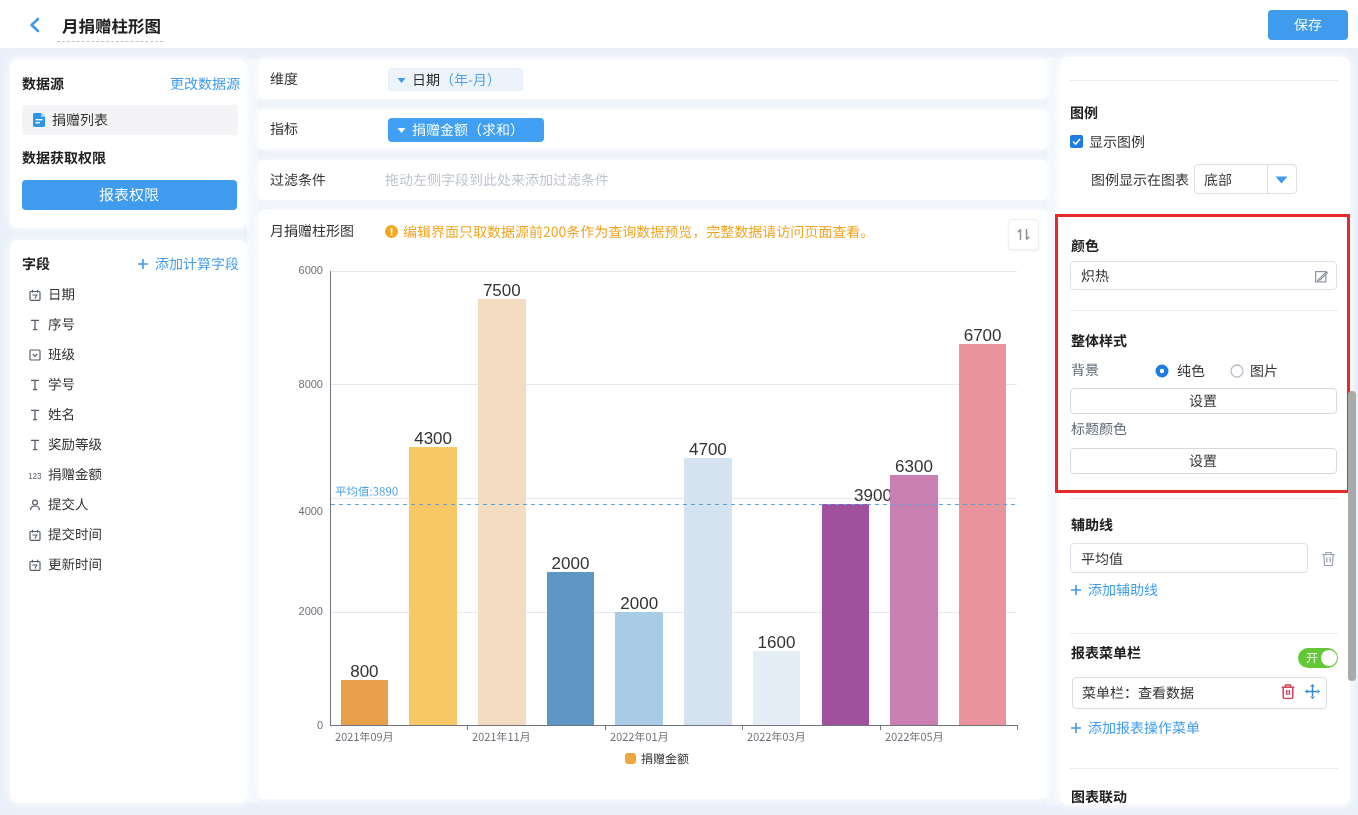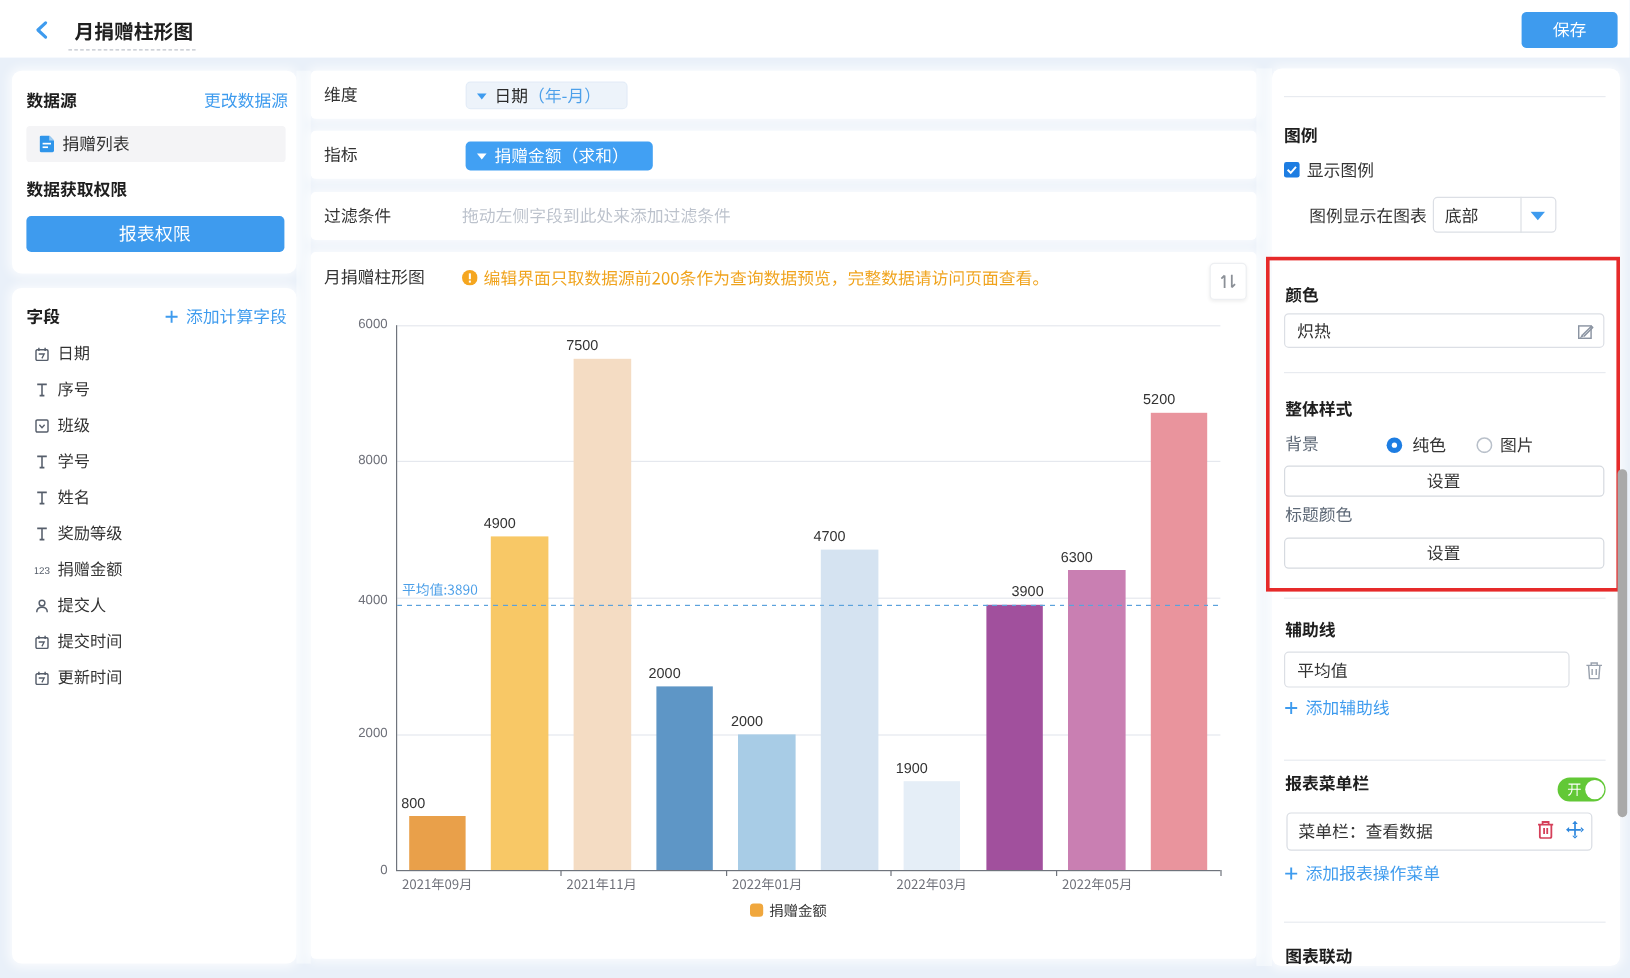--- a/index.html
+++ b/index.html
@@ -1,17 +1,17 @@
 <!DOCTYPE html>
 <html><head><meta charset="utf-8"><style>
 *{margin:0;padding:0;box-sizing:border-box}
 html,body{width:1358px;height:815px;overflow:hidden;background:#e9f0f9;font-family:"Liberation Sans",sans-serif}
 .abs{position:absolute}
 .card{position:absolute;background:#fff;border-radius:8px;box-shadow:0 0 9px 2px rgba(255,255,255,0.8)}
-.num{position:absolute;font-size:12px;color:#333;text-align:left}
+.num{position:absolute;font-size:17px;color:#333;text-align:center}
 .ax{position:absolute;font-size:11px;color:#6e7079}
 </style></head><body>
 <div class="abs" style="left:0;top:0;width:1358px;height:48px;background:#fff"></div>
 <svg class="abs" style="left:27px;top:17px" width="16" height="16" viewBox="0 0 16 16">
     <path d="M11 2 L4.6 8 L11 14" stroke="#3e9bee" stroke-width="2.6" fill="none" stroke-linecap="round" stroke-linejoin="round"></path>
   </svg>
 <svg style="position:absolute;left:62.0px;top:9.5px" width="99.0" height="33" viewBox="0 -22.4 99.0 33">
     <path d="M3.1 -13.2V-7.8C3.1 -5.3 2.9 -2.1 0.3 0C0.8 0.3 1.6 1.1 1.9 1.5C3.4 0.2 4.3 -1.6 4.7 -3.5H11.8V-1.1C11.8 -0.7 11.6 -0.6 11.3 -0.6C10.9 -0.6 9.5 -0.6 8.3 -0.6C8.6 -0.1 9 0.9 9.2 1.4C10.9 1.4 12 1.4 12.8 1.1C13.6 0.7 13.9 0.1 13.9 -1V-13.2ZM5.1 -11.3H11.8V-9.3H5.1ZM5.1 -7.4H11.8V-5.4H5C5.1 -6.1 5.1 -6.8 5.1 -7.4Z M25.8 -11.9H29.5V-10.4H25.8ZM24 -13.5V-8.8H31.4V-13.5ZM25.4 -3.9H29.9V-3H25.4ZM25.4 -5.5V-6.4H29.9V-5.5ZM23.4 -8V1.5H25.4V-1.4H29.9V-0.6C29.9 -0.4 29.8 -0.3 29.6 -0.3C29.4 -0.3 28.6 -0.3 28 -0.3C28.2 0.2 28.5 0.9 28.6 1.5C29.7 1.5 30.6 1.5 31.2 1.2C31.8 0.9 31.9 0.4 31.9 -0.6V-8ZM19.3 -14V-10.9H17.2V-9H19.3V-6.1C18.4 -5.9 17.6 -5.8 17 -5.6L17.5 -3.7L19.3 -4.2V-0.7C19.3 -0.4 19.2 -0.3 18.9 -0.3C18.7 -0.3 18 -0.3 17.4 -0.4C17.6 0.1 17.9 0.9 17.9 1.4C19.1 1.4 19.9 1.4 20.4 1.1C21 0.8 21.2 0.3 21.2 -0.7V-4.7L23.1 -5.2L22.9 -7L21.2 -6.6V-9H23.1V-10.9H21.2V-14Z M36.2 -11.1V-6.2C36.2 -4.1 36 -1.3 33.6 0.2C33.9 0.4 34.3 0.9 34.5 1.3C37.2 -0.6 37.6 -3.7 37.6 -6.2V-11.1ZM37.1 -2C37.8 -1.1 38.6 0.1 39 0.9L40.2 -0C39.8 -0.8 38.9 -2 38.2 -2.8ZM34.2 -13.4V-2.9H35.5V-11.8H38.3V-3H39.8V-13.4ZM42.5 -1.5H46V-0.7H42.5ZM42.5 -2.9V-3.8H46V-2.9ZM40.2 -11.8V-5.8H48.3V-11.8H46.7L48 -13.5L46.1 -14.1C45.8 -13.4 45.3 -12.5 44.9 -11.8H42.9L43.7 -12.1C43.5 -12.6 43 -13.4 42.6 -14L41 -13.5C41.3 -13 41.7 -12.3 41.9 -11.8ZM40.9 -5.2V1.4H42.5V0.8H46V1.3H47.7V-5.2ZM41.8 -10.4H43.6V-7.2H41.8V-9.6C42.1 -8.8 42.4 -8 42.5 -7.4L43.5 -7.7C43.4 -8.3 43 -9.3 42.7 -10.1L41.8 -9.8ZM45.5 -10.1C45.4 -9.4 45.1 -8.4 44.8 -7.7L45.8 -7.4C46.1 -8 46.4 -8.8 46.7 -9.6V-7.2H44.8V-10.4H46.7V-9.8Z M52.4 -14V-10.9H50.2V-9.1H52.3C51.8 -7.1 50.9 -4.8 49.9 -3.5C50.2 -3 50.7 -2.1 50.8 -1.5C51.4 -2.3 51.9 -3.5 52.4 -4.9V1.5H54.3V-6C54.7 -5.2 55 -4.5 55.2 -3.9L56.4 -5.3C56.1 -5.8 54.8 -7.7 54.3 -8.4V-9.1H56V-10.9H54.3V-14ZM59.2 -13.4C59.6 -12.7 60.1 -11.6 60.3 -10.9H56.4V-9.1H59.9V-6.1H56.7V-4.3H59.9V-0.8H55.8V1H65.5V-0.8H62V-4.3H65V-6.1H62V-9.1H65.2V-10.9H60.6L62.2 -11.5C62 -12.2 61.4 -13.2 61 -14Z M79.6 -13.8C78.6 -12.4 76.8 -11.1 75.3 -10.3C75.8 -10 76.4 -9.4 76.7 -8.9C78.4 -9.9 80.2 -11.4 81.4 -13ZM79.9 -9.2C78.9 -7.8 77.1 -6.4 75.5 -5.6C76 -5.2 76.6 -4.6 76.9 -4.2C78.6 -5.2 80.5 -6.8 81.7 -8.5ZM80.2 -4.8C79.1 -2.8 76.9 -1.1 74.7 -0.2C75.2 0.3 75.8 0.9 76.1 1.4C78.5 0.2 80.7 -1.7 82.1 -4.1ZM72.2 -11.2V-7.7H70.3V-11.2ZM66.5 -7.7V-5.8H68.4C68.3 -3.6 67.9 -1.5 66.3 0.2C66.8 0.5 67.5 1.2 67.8 1.6C69.7 -0.4 70.2 -3.1 70.3 -5.8H72.2V1.5H74.1V-5.8H75.7V-7.7H74.1V-11.2H75.5V-13.1H66.8V-11.2H68.4V-7.7Z M83.7 -13.4V1.5H85.6V0.9H95.8V1.5H97.8V-13.4ZM86.9 -2.3C89.1 -2 91.8 -1.4 93.5 -0.8H85.6V-5.8C85.9 -5.4 86.2 -4.8 86.3 -4.4C87.2 -4.6 88.1 -4.9 89 -5.3L88.4 -4.4C89.8 -4.1 91.5 -3.5 92.5 -3.1L93.3 -4.3C92.4 -4.7 90.8 -5.2 89.5 -5.5C90 -5.7 90.4 -5.9 90.8 -6.1C92.1 -5.4 93.5 -5 95 -4.6C95.2 -5 95.5 -5.5 95.8 -5.9V-0.8H93.7L94.5 -2.2C92.8 -2.7 90 -3.3 87.8 -3.6ZM89.2 -11.6C88.4 -10.4 87 -9.2 85.7 -8.5C86 -8.2 86.7 -7.6 87 -7.3C87.3 -7.5 87.6 -7.8 88 -8C88.3 -7.7 88.7 -7.4 89.1 -7.1C88 -6.6 86.8 -6.3 85.6 -6.1V-11.6ZM89.3 -11.6H95.8V-6.1C94.7 -6.4 93.6 -6.7 92.5 -7.1C93.6 -7.8 94.6 -8.7 95.3 -9.8L94.2 -10.4L93.9 -10.3H90.3C90.5 -10.6 90.7 -10.9 90.8 -11.1ZM90.8 -7.9C90.2 -8.2 89.7 -8.5 89.2 -8.9H92.4C91.9 -8.5 91.4 -8.2 90.8 -7.9Z" fill="#1f1f1f"></path>
   </svg>
 <div class="abs" style="left:57px;top:41px;width:106px;border-bottom:1px dashed #bfc4cc"></div>
@@ -177,43 +177,43 @@
 <div class="abs" style="left:331px;top:270.5px;width:686px;height:1px;background:#e5e8ee"></div>
 <div class="abs" style="left:330px;top:270.5px;width:1px;height:454.8px;background:#6f747c"></div>
 <div class="abs" style="left:330px;top:725.3px;width:687px;height:1px;background:#6f747c"></div>
 <div class="abs" style="left:467.4px;top:725.3px;width:1px;height:5px;background:#6f747c"></div>
 <div class="abs" style="left:604.8px;top:725.3px;width:1px;height:5px;background:#6f747c"></div>
 <div class="abs" style="left:742.2px;top:725.3px;width:1px;height:5px;background:#6f747c"></div>
 <div class="abs" style="left:879.6px;top:725.3px;width:1px;height:5px;background:#6f747c"></div>
 <div class="abs" style="left:1017.0px;top:725.3px;width:1px;height:5px;background:#6f747c"></div>
 <div class="ax" style="right:1035px;top:718.8px">0</div>
 <div class="ax" style="right:1035px;top:605.1px">2000</div>
-<div class="ax" style="right:1035px;top:494px">4000</div>
+<div class="ax" style="right:1035px;top:505px">4000</div>
 <div class="ax" style="right:1035px;top:377.7px">8000</div>
 <div class="ax" style="right:1035px;top:264.0px">6000</div>
 <div class="abs" style="left:340.6px;top:679.8px;width:47.5px;height:45.5px;background:#e9a04a"></div>
 <div class="num" style="left:334.4px;top:661.8px;width:60px">800</div>
 <div class="abs" style="left:409.3px;top:446.7px;width:47.5px;height:278.6px;background:#f8c866"></div>
-<div class="num" style="left:403.1px;top:428.7px;width:60px">4900</div>
+<div class="num" style="left:403.1px;top:428.7px;width:60px">4300</div>
 <div class="abs" style="left:478.0px;top:298.9px;width:47.5px;height:426.4px;background:#f4dcc3"></div>
 <div class="num" style="left:471.8px;top:280.9px;width:60px">7500</div>
 <div class="abs" style="left:546.7px;top:571.8px;width:47.5px;height:153.5px;background:#5e96c6"></div>
 <div class="num" style="left:540.5px;top:553.8px;width:60px">2000</div>
 <div class="abs" style="left:615.4px;top:611.6px;width:47.5px;height:113.7px;background:#a8cce6"></div>
 <div class="num" style="left:609.2px;top:593.6px;width:60px">2000</div>
 <div class="abs" style="left:684.1px;top:458.1px;width:47.5px;height:267.2px;background:#d5e3f1"></div>
 <div class="num" style="left:677.9px;top:440.1px;width:60px">4700</div>
 <div class="abs" style="left:752.8px;top:651.4px;width:47.5px;height:73.9px;background:#e5eef7"></div>
-<div class="num" style="left:746.5px;top:633.4px;width:60px">1900</div>
+<div class="num" style="left:746.5px;top:633.4px;width:60px">1600</div>
 <div class="abs" style="left:821.5px;top:503.6px;width:47.5px;height:221.7px;background:#a1509d"></div>
 <div class="num" style="left:843px;top:485.6px;width:60px">3900</div>
 <div class="abs" style="left:890.2px;top:475.2px;width:47.5px;height:250.1px;background:#c97fb2"></div>
 <div class="num" style="left:884.0px;top:457.2px;width:60px">6300</div>
 <div class="abs" style="left:958.9px;top:344.4px;width:47.5px;height:380.9px;background:#e9949d"></div>
-<div class="num" style="left:952.6px;top:326.4px;width:60px">5200</div>
+<div class="num" style="left:952.6px;top:326.4px;width:60px">6700</div>
 <div class="abs" style="left:331px;top:504.2px;width:686px;height:1px;background:repeating-linear-gradient(90deg,#5ba2dc 0 4px,transparent 4px 8px)"></div>
 <svg style="position:absolute;left:335.0px;top:479.5px" width="63.2" height="23" viewBox="0 -15.6 63.2 23">
     <path d="M2 -7.2C2.4 -6.4 2.9 -5.3 3.1 -4.6L3.9 -4.9C3.7 -5.5 3.2 -6.6 2.8 -7.5ZM8.7 -7.5C8.4 -6.7 7.9 -5.5 7.4 -4.8L8.2 -4.6C8.6 -5.2 9.2 -6.3 9.6 -7.3ZM0.6 -4V-3.1H5.3V0.9H6.2V-3.1H10.9V-4H6.2V-8H10.3V-8.9H1.2V-8H5.3V-4Z M17.1 -5.3C17.8 -4.7 18.7 -3.9 19.1 -3.4L19.7 -4C19.2 -4.5 18.3 -5.2 17.6 -5.8ZM16.1 -1.4 16.5 -0.6C17.7 -1.2 19.3 -2.1 20.7 -2.9L20.5 -3.6C19 -2.8 17.2 -1.9 16.1 -1.4ZM18.1 -9.7C17.5 -8.2 16.6 -6.7 15.6 -5.8C15.8 -5.6 16.1 -5.2 16.2 -5.1C16.7 -5.6 17.2 -6.3 17.7 -7H21.4C21.2 -2.3 21.1 -0.4 20.7 -0C20.6 0.1 20.4 0.1 20.2 0.1C19.9 0.1 19.2 0.1 18.3 0.1C18.5 0.3 18.6 0.6 18.6 0.9C19.3 0.9 20.1 0.9 20.5 0.9C20.9 0.9 21.2 0.8 21.4 0.4C21.9 -0.1 22 -2 22.2 -7.4C22.2 -7.5 22.2 -7.8 22.2 -7.8H18.1C18.4 -8.3 18.6 -8.9 18.8 -9.4ZM11.9 -1.4 12.2 -0.5C13.3 -1.1 14.7 -1.8 16.1 -2.5L15.9 -3.3L14.3 -2.5V-6.1H15.7V-6.9H14.3V-9.5H13.4V-6.9H12V-6.1H13.4V-2.1C12.9 -1.8 12.3 -1.6 11.9 -1.4Z M29.9 -9.7C29.9 -9.3 29.8 -8.9 29.7 -8.5H26.8V-7.7H29.6C29.5 -7.3 29.5 -7 29.4 -6.6H27.4V-0.2H26.3V0.6H34V-0.2H33V-6.6H30.2C30.3 -7 30.3 -7.3 30.4 -7.7H33.7V-8.5H30.6L30.8 -9.6ZM28.2 -0.2V-1.1H32.2V-0.2ZM28.2 -4.4H32.2V-3.4H28.2ZM28.2 -5V-6H32.2V-5ZM28.2 -2.7H32.2V-1.7H28.2ZM26 -9.6C25.4 -7.9 24.4 -6.2 23.4 -5.1C23.5 -4.9 23.8 -4.4 23.9 -4.2C24.2 -4.6 24.5 -5 24.8 -5.5V0.9H25.6V-6.8C26.1 -7.6 26.5 -8.5 26.8 -9.4Z M36.1 -4.5C36.5 -4.5 36.9 -4.8 36.9 -5.3C36.9 -5.8 36.5 -6.1 36.1 -6.1C35.7 -6.1 35.3 -5.8 35.3 -5.3C35.3 -4.8 35.7 -4.5 36.1 -4.5ZM36.1 0.1C36.5 0.1 36.9 -0.2 36.9 -0.6C36.9 -1.1 36.5 -1.4 36.1 -1.4C35.7 -1.4 35.3 -1.1 35.3 -0.6C35.3 -0.2 35.7 0.1 36.1 0.1Z M40.7 0.1C42.2 0.1 43.4 -0.7 43.4 -2.3C43.4 -3.4 42.6 -4.2 41.7 -4.4V-4.5C42.6 -4.8 43.1 -5.5 43.1 -6.5C43.1 -7.8 42.1 -8.6 40.7 -8.6C39.7 -8.6 39 -8.2 38.3 -7.6L38.9 -6.9C39.4 -7.4 40 -7.7 40.7 -7.7C41.5 -7.7 42.1 -7.2 42.1 -6.4C42.1 -5.5 41.5 -4.8 39.7 -4.8V-4C41.7 -4 42.4 -3.3 42.4 -2.3C42.4 -1.3 41.7 -0.7 40.7 -0.7C39.7 -0.7 39.1 -1.2 38.6 -1.7L38 -1C38.6 -0.4 39.4 0.1 40.7 0.1Z M47.3 0.1C48.9 0.1 49.9 -0.8 49.9 -2C49.9 -3.2 49.3 -3.8 48.5 -4.2V-4.3C49 -4.7 49.6 -5.5 49.6 -6.3C49.6 -7.6 48.8 -8.6 47.3 -8.6C46 -8.6 45 -7.7 45 -6.4C45 -5.5 45.5 -4.9 46.1 -4.5V-4.4C45.4 -4 44.6 -3.2 44.6 -2.1C44.6 -0.8 45.7 0.1 47.3 0.1ZM47.9 -4.6C46.9 -5 46 -5.4 46 -6.4C46 -7.2 46.5 -7.8 47.3 -7.8C48.2 -7.8 48.7 -7.1 48.7 -6.3C48.7 -5.7 48.4 -5.1 47.9 -4.6ZM47.3 -0.6C46.3 -0.6 45.5 -1.3 45.5 -2.2C45.5 -3 46 -3.7 46.7 -4.1C47.9 -3.6 48.9 -3.2 48.9 -2.1C48.9 -1.2 48.3 -0.6 47.3 -0.6Z M53.2 0.1C54.7 0.1 56.2 -1.2 56.2 -4.6C56.2 -7.3 55 -8.6 53.4 -8.6C52.1 -8.6 51 -7.5 51 -5.8C51 -4.1 51.9 -3.2 53.3 -3.2C54 -3.2 54.7 -3.6 55.2 -4.2C55.2 -1.6 54.2 -0.7 53.1 -0.7C52.6 -0.7 52.1 -1 51.7 -1.4L51.1 -0.7C51.6 -0.2 52.2 0.1 53.2 0.1ZM55.2 -5.1C54.7 -4.3 54 -4 53.5 -4C52.5 -4 52 -4.7 52 -5.8C52 -7 52.6 -7.8 53.4 -7.8C54.5 -7.8 55.1 -6.8 55.2 -5.1Z M60 0.1C61.6 0.1 62.7 -1.3 62.7 -4.2C62.7 -7.2 61.6 -8.6 60 -8.6C58.4 -8.6 57.4 -7.2 57.4 -4.2C57.4 -1.3 58.4 0.1 60 0.1ZM60 -0.7C59.1 -0.7 58.4 -1.8 58.4 -4.2C58.4 -6.7 59.1 -7.8 60 -7.8C61 -7.8 61.7 -6.7 61.7 -4.2C61.7 -1.8 61 -0.7 60 -0.7Z" fill="#4a9ee8"></path>
   </svg>
 <svg style="position:absolute;left:335.0px;top:725.5px" width="58.6" height="22" viewBox="0 -14.9 58.6 22">
     <path d="M0.5 0H5.6V-0.9H3.3C2.9 -0.9 2.4 -0.8 2 -0.8C3.9 -2.6 5.2 -4.2 5.2 -5.8C5.2 -7.3 4.3 -8.2 2.8 -8.2C1.8 -8.2 1.1 -7.7 0.4 -7L1 -6.5C1.5 -7 2 -7.4 2.7 -7.4C3.7 -7.4 4.2 -6.7 4.2 -5.8C4.2 -4.4 3 -2.8 0.5 -0.6Z M9.2 0.1C10.7 0.1 11.7 -1.2 11.7 -4.1C11.7 -6.9 10.7 -8.2 9.2 -8.2C7.6 -8.2 6.7 -6.9 6.7 -4.1C6.7 -1.2 7.6 0.1 9.2 0.1ZM9.2 -0.7C8.2 -0.7 7.6 -1.7 7.6 -4.1C7.6 -6.4 8.2 -7.4 9.2 -7.4C10.1 -7.4 10.7 -6.4 10.7 -4.1C10.7 -1.7 10.1 -0.7 9.2 -0.7Z M12.7 0H17.8V-0.9H15.5C15.1 -0.9 14.6 -0.8 14.2 -0.8C16.1 -2.6 17.4 -4.2 17.4 -5.8C17.4 -7.3 16.5 -8.2 15 -8.2C14 -8.2 13.3 -7.7 12.6 -7L13.2 -6.5C13.7 -7 14.2 -7.4 14.9 -7.4C15.9 -7.4 16.4 -6.7 16.4 -5.8C16.4 -4.4 15.2 -2.8 12.7 -0.6Z M19.3 0H23.7V-0.8H22.1V-8.1H21.3C20.9 -7.8 20.4 -7.6 19.6 -7.5V-6.9H21.1V-0.8H19.3Z M24.9 -2.5V-1.7H30.1V0.9H30.9V-1.7H34.9V-2.5H30.9V-4.6H34.1V-5.4H30.9V-7.1H34.4V-7.9H27.8C28 -8.3 28.1 -8.7 28.3 -9.1L27.5 -9.3C26.9 -7.8 26 -6.4 25 -5.5C25.2 -5.3 25.5 -5.1 25.7 -4.9C26.3 -5.5 26.9 -6.3 27.4 -7.1H30.1V-5.4H26.8V-2.5ZM27.6 -2.5V-4.6H30.1V-2.5Z M38.5 0.1C40 0.1 41 -1.2 41 -4.1C41 -6.9 40 -8.2 38.5 -8.2C36.9 -8.2 36 -6.9 36 -4.1C36 -1.2 36.9 0.1 38.5 0.1ZM38.5 -0.7C37.6 -0.7 36.9 -1.7 36.9 -4.1C36.9 -6.4 37.6 -7.4 38.5 -7.4C39.4 -7.4 40 -6.4 40 -4.1C40 -1.7 39.4 -0.7 38.5 -0.7Z M44.1 0.1C45.6 0.1 47 -1.1 47 -4.4C47 -6.9 45.9 -8.2 44.3 -8.2C43.1 -8.2 42 -7.2 42 -5.6C42 -3.9 42.9 -3.1 44.2 -3.1C44.9 -3.1 45.6 -3.4 46.1 -4C46 -1.5 45.1 -0.7 44.1 -0.7C43.5 -0.7 43.1 -0.9 42.7 -1.3L42.2 -0.7C42.6 -0.2 43.2 0.1 44.1 0.1ZM46.1 -4.9C45.5 -4.1 44.9 -3.8 44.4 -3.8C43.4 -3.8 43 -4.5 43 -5.6C43 -6.7 43.5 -7.4 44.3 -7.4C45.4 -7.4 46 -6.5 46.1 -4.9Z M49.9 -8.7V-5.3C49.9 -3.5 49.7 -1.3 47.9 0.3C48.1 0.4 48.5 0.7 48.6 0.9C49.7 -0.1 50.2 -1.3 50.5 -2.6H55.8V-0.4C55.8 -0.1 55.7 -0 55.5 -0C55.2 -0 54.3 0 53.4 -0C53.5 0.2 53.7 0.6 53.7 0.8C54.9 0.8 55.7 0.8 56.1 0.7C56.5 0.5 56.7 0.3 56.7 -0.3V-8.7ZM50.7 -7.9H55.8V-6H50.7ZM50.7 -5.2H55.8V-3.4H50.6C50.7 -4 50.7 -4.6 50.7 -5.2Z" fill="#6e7079"></path>
   </svg>
 <svg style="position:absolute;left:472.4px;top:725.5px" width="58.6" height="22" viewBox="0 -14.9 58.6 22">
     <path d="M0.5 0H5.6V-0.9H3.3C2.9 -0.9 2.4 -0.8 2 -0.8C3.9 -2.6 5.2 -4.2 5.2 -5.8C5.2 -7.3 4.3 -8.2 2.8 -8.2C1.8 -8.2 1.1 -7.7 0.4 -7L1 -6.5C1.5 -7 2 -7.4 2.7 -7.4C3.7 -7.4 4.2 -6.7 4.2 -5.8C4.2 -4.4 3 -2.8 0.5 -0.6Z M9.2 0.1C10.7 0.1 11.7 -1.2 11.7 -4.1C11.7 -6.9 10.7 -8.2 9.2 -8.2C7.6 -8.2 6.7 -6.9 6.7 -4.1C6.7 -1.2 7.6 0.1 9.2 0.1ZM9.2 -0.7C8.2 -0.7 7.6 -1.7 7.6 -4.1C7.6 -6.4 8.2 -7.4 9.2 -7.4C10.1 -7.4 10.7 -6.4 10.7 -4.1C10.7 -1.7 10.1 -0.7 9.2 -0.7Z M12.7 0H17.8V-0.9H15.5C15.1 -0.9 14.6 -0.8 14.2 -0.8C16.1 -2.6 17.4 -4.2 17.4 -5.8C17.4 -7.3 16.5 -8.2 15 -8.2C14 -8.2 13.3 -7.7 12.6 -7L13.2 -6.5C13.7 -7 14.2 -7.4 14.9 -7.4C15.9 -7.4 16.4 -6.7 16.4 -5.8C16.4 -4.4 15.2 -2.8 12.7 -0.6Z M19.3 0H23.7V-0.8H22.1V-8.1H21.3C20.9 -7.8 20.4 -7.6 19.6 -7.5V-6.9H21.1V-0.8H19.3Z M24.9 -2.5V-1.7H30.1V0.9H30.9V-1.7H34.9V-2.5H30.9V-4.6H34.1V-5.4H30.9V-7.1H34.4V-7.9H27.8C28 -8.3 28.1 -8.7 28.3 -9.1L27.5 -9.3C26.9 -7.8 26 -6.4 25 -5.5C25.2 -5.3 25.5 -5.1 25.7 -4.9C26.3 -5.5 26.9 -6.3 27.4 -7.1H30.1V-5.4H26.8V-2.5ZM27.6 -2.5V-4.6H30.1V-2.5Z M36.4 0H40.8V-0.8H39.2V-8.1H38.4C38 -7.8 37.5 -7.6 36.8 -7.5V-6.9H38.2V-0.8H36.4Z M42.5 0H46.9V-0.8H45.3V-8.1H44.5C44.1 -7.8 43.6 -7.6 42.9 -7.5V-6.9H44.3V-0.8H42.5Z M49.9 -8.7V-5.3C49.9 -3.5 49.7 -1.3 47.9 0.3C48.1 0.4 48.5 0.7 48.6 0.9C49.7 -0.1 50.2 -1.3 50.5 -2.6H55.8V-0.4C55.8 -0.1 55.7 -0 55.5 -0C55.2 -0 54.3 0 53.4 -0C53.5 0.2 53.7 0.6 53.7 0.8C54.9 0.8 55.7 0.8 56.1 0.7C56.5 0.5 56.7 0.3 56.7 -0.3V-8.7ZM50.7 -7.9H55.8V-6H50.7ZM50.7 -5.2H55.8V-3.4H50.6C50.7 -4 50.7 -4.6 50.7 -5.2Z" fill="#6e7079"></path>
   </svg>

